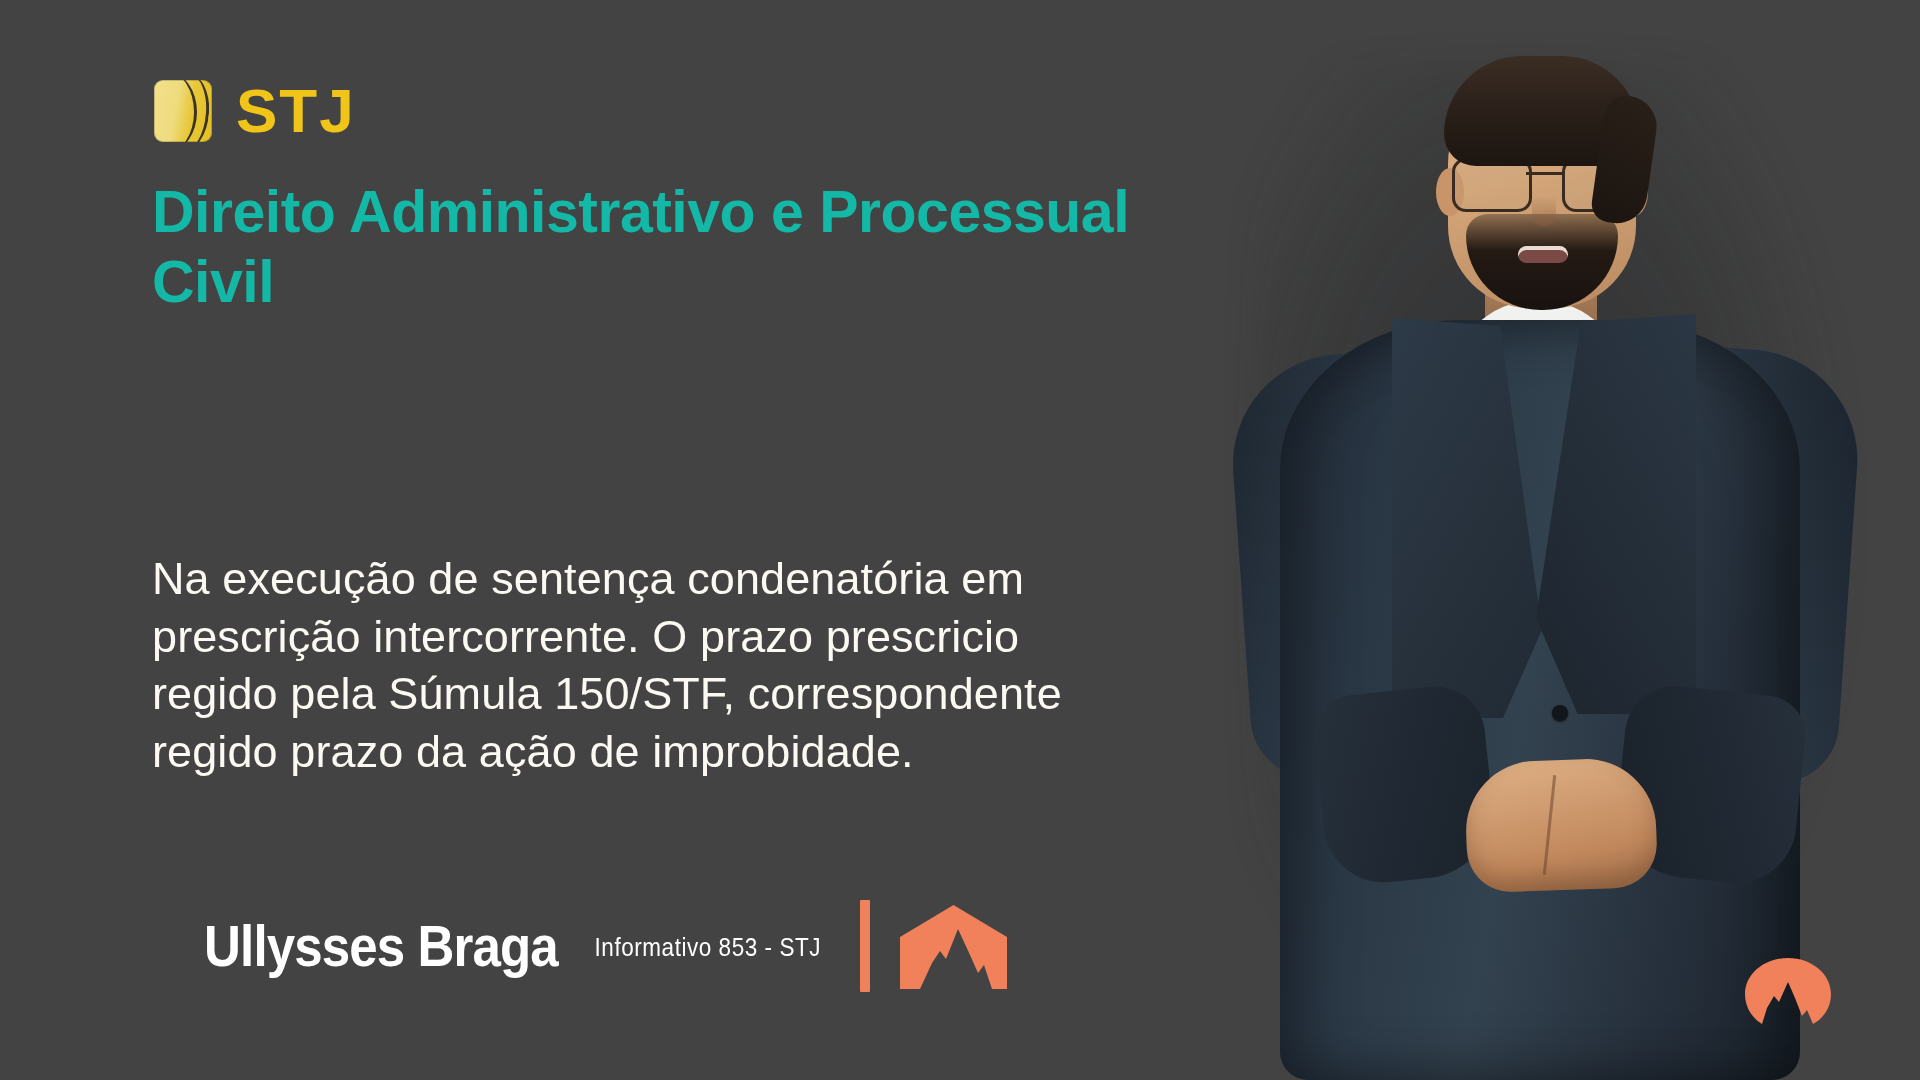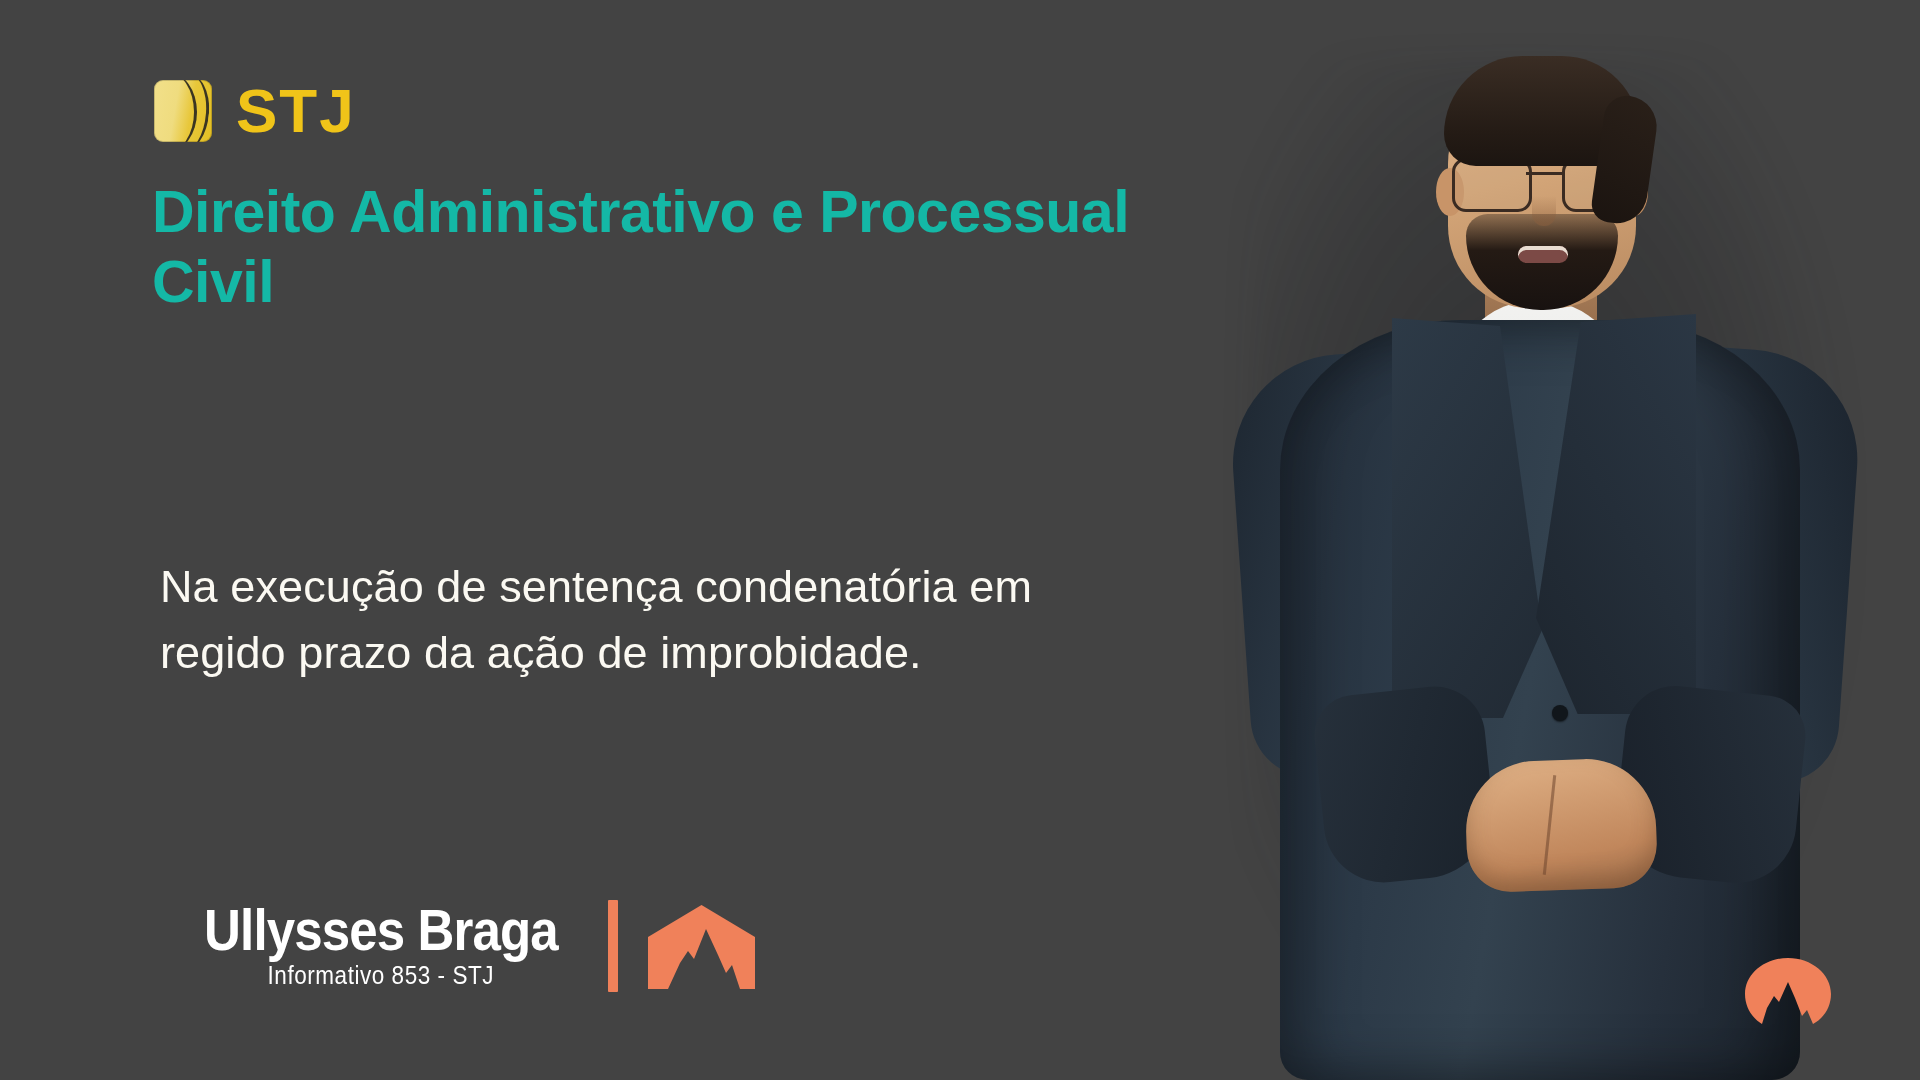--- a/index.html
+++ b/index.html
@@ -93,25 +93,25 @@
   .stj-text{font-size:62px;font-weight:bold;color:#f0c419;letter-spacing:2px;line-height:1;}
 
   .title{position:absolute;left:152px;top:178px;width:1020px;
     font-size:59px;font-weight:bold;color:#14b8a6;line-height:1.18;letter-spacing:-.5px;}
 
   .resp{position:absolute;left:152px;top:450px;
     font-size:48px;color:#f0815a;font-weight:400;letter-spacing:.2px;}
 
   .body-text{position:absolute;left:152px;top:550px;width:1100px;
     font-size:45px;color:#fbf9f2;font-weight:300;line-height:1.28;letter-spacing:.1px;}
-  .body-text p{margin:8px;white-space:nowrap;}
+  .body-text p{margin:0;white-space:nowrap;}
 
   
   .lockup{position:absolute;left:180px;top:900px;display:flex;align-items:center;gap:26px;z-index:8;}
-  .lockup-words{display:flex;flex-direction:column;align-items:center;justify-content:space-between;}
+  .lockup-words{display:flex;flex-direction:row;align-items:center;justify-content:space-between;}
   .ub-name{font-size:58px;color:#fff;font-weight:bold;line-height:.96;
     font-family:"Liberation Sans Narrow","Liberation Sans",sans-serif;transform:scaleX(.88);transform-origin:center;letter-spacing:-1px;}
   .ub-sub{font-size:25px;color:#fff;letter-spacing:.6px;margin-top:4px;
     font-family:"Liberation Sans Narrow","Liberation Sans",sans-serif;transform:scaleX(.9);}
   .divider{width:10px;height:92px;background:#f0815a;border-radius:1px;}
   .mtn-box{width:115px;height:86px;}
   .corner-logo{position:absolute;left:1745px;top:958px;width:86px;height:72px;z-index:9;}
 
   svg{display:block;}
 </style>
@@ -158,20 +158,22 @@
         <div class="c2"></div>
       </div>
       <div class="stj-text">STJ</div>
     </div>
 
     <div class="title">Direito Administrativo e Processual Civil</div>
 
 
     <div class="body-text">
       <p>Na execução de sentença condenatória em</p>
+      <p>prescrição intercorrente. O prazo prescricio</p>
+      <p>regido pela Súmula 150/STF, correspondente</p>
       <p>regido prazo da ação de improbidade.</p>
     </div>
   </div>
 
   <div class="lockup">
     <div class="lockup-words">
       <div class="ub-name">Ullysses Braga</div>
       <div class="ub-sub">Informativo 853 - STJ</div>
     </div>
     <div class="divider"></div>

